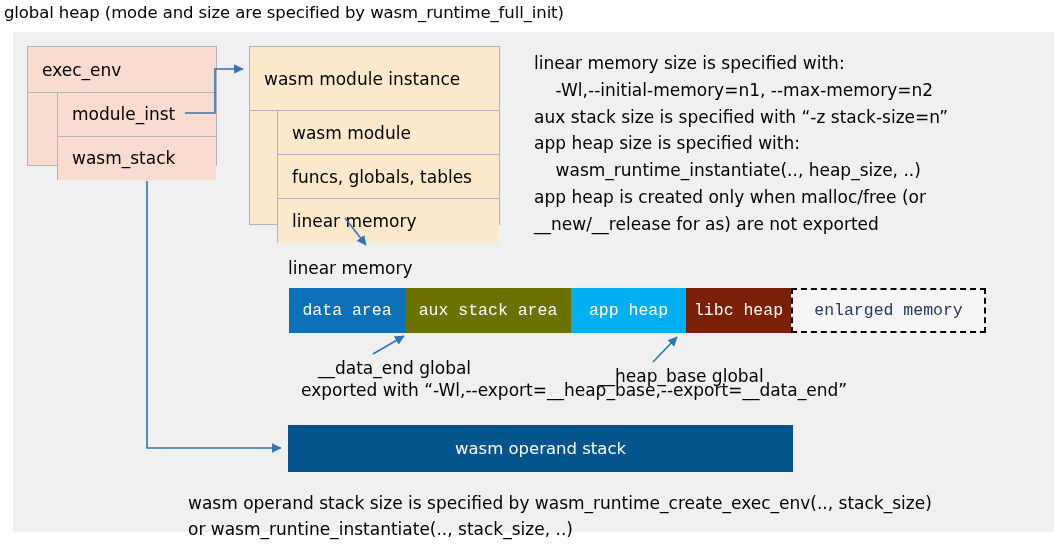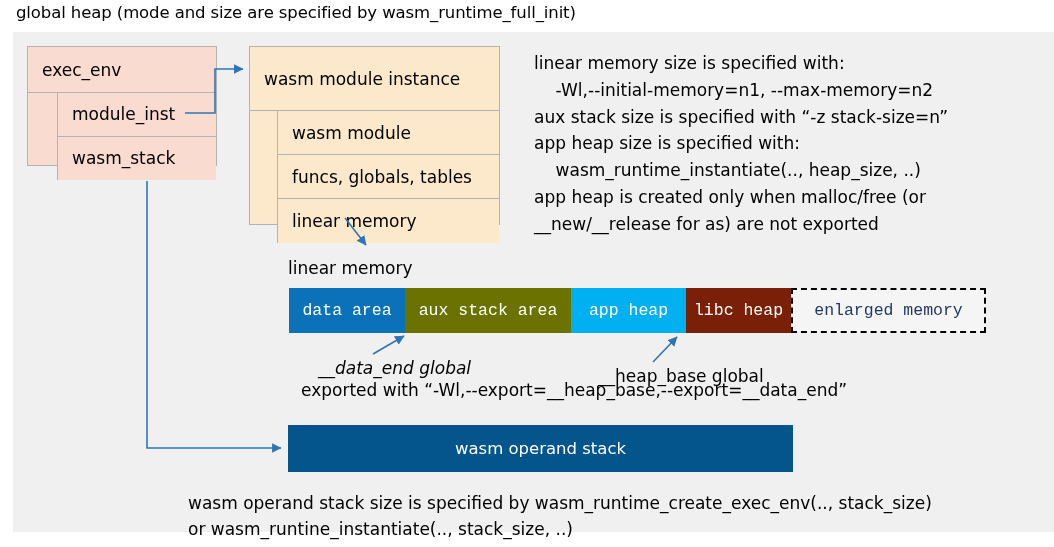--- a/index.html
+++ b/index.html
@@ -7,21 +7,21 @@
     width:1054px;height:547px;
     background:#ffffff;
     font-family:"DejaVu Sans","Liberation Sans",sans-serif;
     position:relative;
     overflow:hidden;
   }
   .canvas{position:absolute;left:0;top:0;width:1054px;height:547px;}
 
   
   .title{
-    position:absolute;left:16px;top:3px;
+    position:absolute;left:4px;top:3px;
     font-size:16.5px;color:#000;white-space:nowrap;
     letter-spacing:-0.1px;
   }
 
   
   .panel{
     position:absolute;left:13px;top:32px;width:1041px;height:500px;
     background:#f0f0f0;
   }
 
@@ -77,21 +77,21 @@
     display:flex;align-items:center;justify-content:center;
     font-size:16.5px;color:#ffffff;white-space:nowrap;
   }
   .seg.enlarged{
     border:2.5px dashed #000;
     background:#f5f5f5;color:#1f3864;
   }
 
   
   .ann{position:absolute;font-size:17px;color:#000;white-space:nowrap;}
-  #ann-data-end{left:318px;top:358px;font-style:italic;}
+  #ann-data-end{left:318px;top:358px;}
   #ann-heap-base{left:598px;top:366px;}
   #ann-exported{left:301px;top:380px;}
 
   
   #operand-stack{
     position:absolute;left:288px;top:425px;width:505px;height:47px;
     background:#03558c;
     display:flex;align-items:center;justify-content:center;
     font-size:16.5px;color:#fff;
   }

